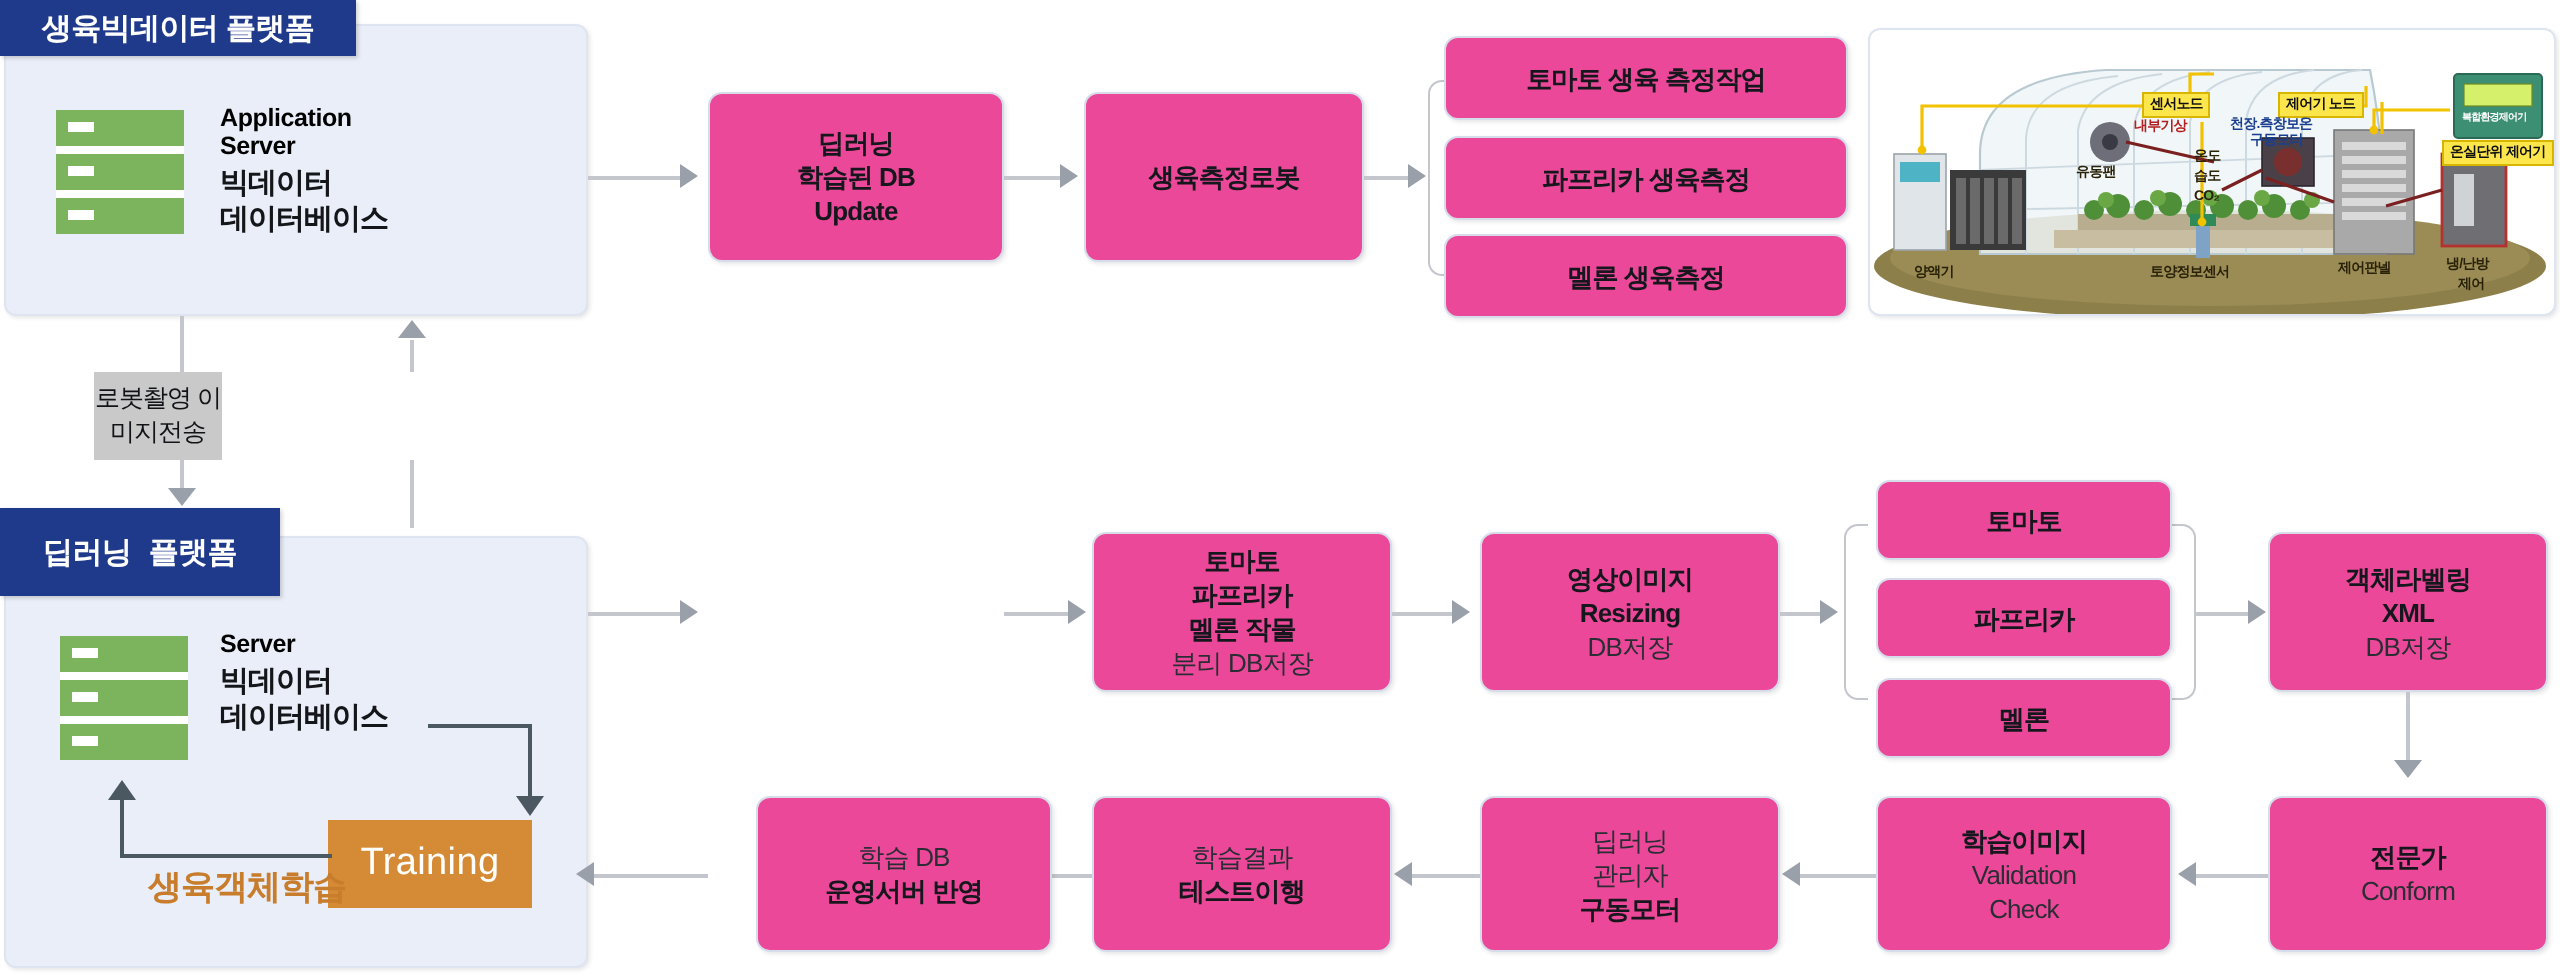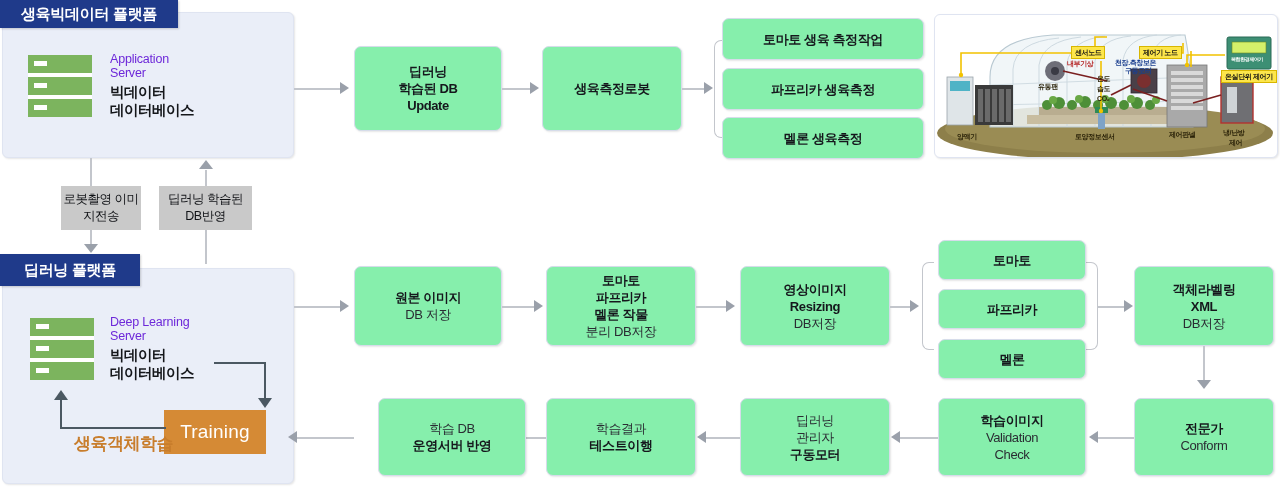--- a/index.html
+++ b/index.html
@@ -39,37 +39,38 @@
     align-items: center;
     justify-content: center;
     box-shadow: 1px 1px 2px rgba(0,0,0,0.18);
   }
 
   
   .server-icon { display: block; }
 
   
   .srv-sub {
-    color: #6d28d9;
+    color: #000000;
     font-size: 12.5px;
     line-height: 14px;
     letter-spacing: -0.2px;
+    font-weight: bold;
   }
   .srv-main {
     color: #14161a;
     font-size: 14.5px;
     font-weight: bold;
     line-height: 18px;
     letter-spacing: -0.5px;
     margin-top: 3px;
   }
 
   
   .node {
-    background: #86efac;
+    background: #ec4899;
     border: 1px solid #d6dcea;
     border-radius: 7px;
     box-shadow: 1px 1px 2px rgba(0,0,0,0.10);
     display: flex;
     align-items: center;
     justify-content: center;
     text-align: center;
     color: #15171c;
     font-size: 13px;
     line-height: 17px;
@@ -377,60 +378,53 @@
     <div class="gh-txt blue" style="left:190px; top:52px;">구동모터</div>
     <div class="gh-txt" style="left:103px; top:68px;">유동팬</div>
     <div class="gh-txt" style="left:22px; top:118px;">양액기</div>
     <div class="gh-txt" style="left:140px; top:118px;">토양정보센서</div>
     <div class="gh-txt" style="left:234px; top:116px;">제어판넬</div>
     <div class="gh-txt" style="left:288px; top:114px;">냉/난방</div>
     <div class="gh-txt" style="left:294px; top:124px;">제어</div>
   </div>
 
   <div class="abs vline" style="left:90px; top:158px; height:30px;"></div>
-  <div class="abs glabel" style="left:47px; top:186px; width:80px; height:44px;margin-left:14px;">
+  <div class="abs glabel" style="left:47px; top:186px; width:64px; height:44px;">
     <div>
       <span class="ln">로봇촬영</span>
       <span class="ln">이미지전송</span>
     </div>
   </div>
   <div class="abs vline" style="left:90px; top:230px; height:16px;"></div>
   <div class="abs arrow-d" style="left:84px; top:244px;"></div>
 
   <div class="abs vline" style="left:205px; top:230px; height:34px;"></div>
-  <div class="abs glabel" style="left:159px; top:186px; width:93px; height:44px;">
-    <div>
-      <span class="ln">딥러닝 학습된</span>
-      <span class="ln">DB반영</span>
-    </div>
-  </div>
   <div class="abs vline" style="left:205px; top:170px; height:16px;"></div>
   <div class="abs arrow-u" style="left:199px; top:160px;"></div>
 
   <div class="abs platform-panel" style="left:2px; top:268px; width:292px; height:216px;"></div>
 
-  <div class="abs platform-banner" style="left:0px; top:254px; width:140px; height:32px;">
+  <div class="abs platform-banner" style="left:0px; top:254px; width:140px; height:44px;font-family:Liberation Mono, monospace;">
     <span>딥러닝 플랫폼</span>
   </div>
 
   <div class="abs" style="left:30px; top:318px; width:64px; height:62px;">
     <svg class="server-icon" width="64" height="62" viewBox="0 0 64 62" xmlns="http://www.w3.org/2000/svg">
       <rect x="0" y="0" width="64" height="18" fill="#7cb45e"></rect>
       <rect x="0" y="22" width="64" height="18" fill="#7cb45e"></rect>
       <rect x="0" y="44" width="64" height="18" fill="#7cb45e"></rect>
       <rect x="6" y="6" width="13" height="5" fill="#ffffff"></rect>
       <rect x="6" y="28" width="13" height="5" fill="#ffffff"></rect>
       <rect x="6" y="50" width="13" height="5" fill="#ffffff"></rect>
       <rect x="0" y="18" width="64" height="4" fill="#ffffff"></rect>
       <rect x="0" y="40" width="64" height="4" fill="#ffffff"></rect>
     </svg>
   </div>
 
   <div class="abs" style="left:110px; top:315px; width:180px;">
-    <div class="srv-sub">Deep Learning</div>
     <div class="srv-sub">Server</div>
     <div class="srv-main">빅데이터</div>
     <div class="srv-main" style="margin-top:0;">데이터베이스</div>
   </div>
 
   <div class="abs hline-dark" style="left:214px; top:362px; width:52px;"></div>
   <div class="abs vline-dark" style="left:264px; top:362px; height:38px;"></div>
   <div class="abs arrow-d-dark" style="left:258px; top:398px;"></div>
 
   <div class="abs training-box" style="left:164px; top:410px; width:102px; height:44px;">
@@ -438,26 +432,20 @@
   </div>
 
   <div class="abs hline-dark" style="left:60px; top:427px; width:106px;"></div>
   <div class="abs vline-dark" style="left:60px; top:398px; height:30px;"></div>
   <div class="abs arrow-u-dark" style="left:54px; top:390px;"></div>
   <div class="abs training-caption" style="left:74px; top:432px;">생육객체학습</div>
 
   <div class="abs hline" style="left:294px; top:306px; width:46px;"></div>
   <div class="abs arrow-r" style="left:340px; top:300px;"></div>
 
-  <div class="abs node" style="left:354px; top:266px; width:148px; height:80px;">
-    <div>
-      <span class="ln b">원본 이미지</span>
-      <span class="ln n">DB 저장</span>
-    </div>
-  </div>
 
   <div class="abs hline" style="left:502px; top:306px; width:32px;"></div>
   <div class="abs arrow-r" style="left:534px; top:300px;"></div>
 
   <div class="abs node" style="left:546px; top:266px; width:150px; height:80px;">
     <div>
       <span class="ln b">토마토</span>
       <span class="ln b">파프리카</span>
       <span class="ln b">멜론 작물</span>
       <span class="ln n">분리 DB저장</span>

